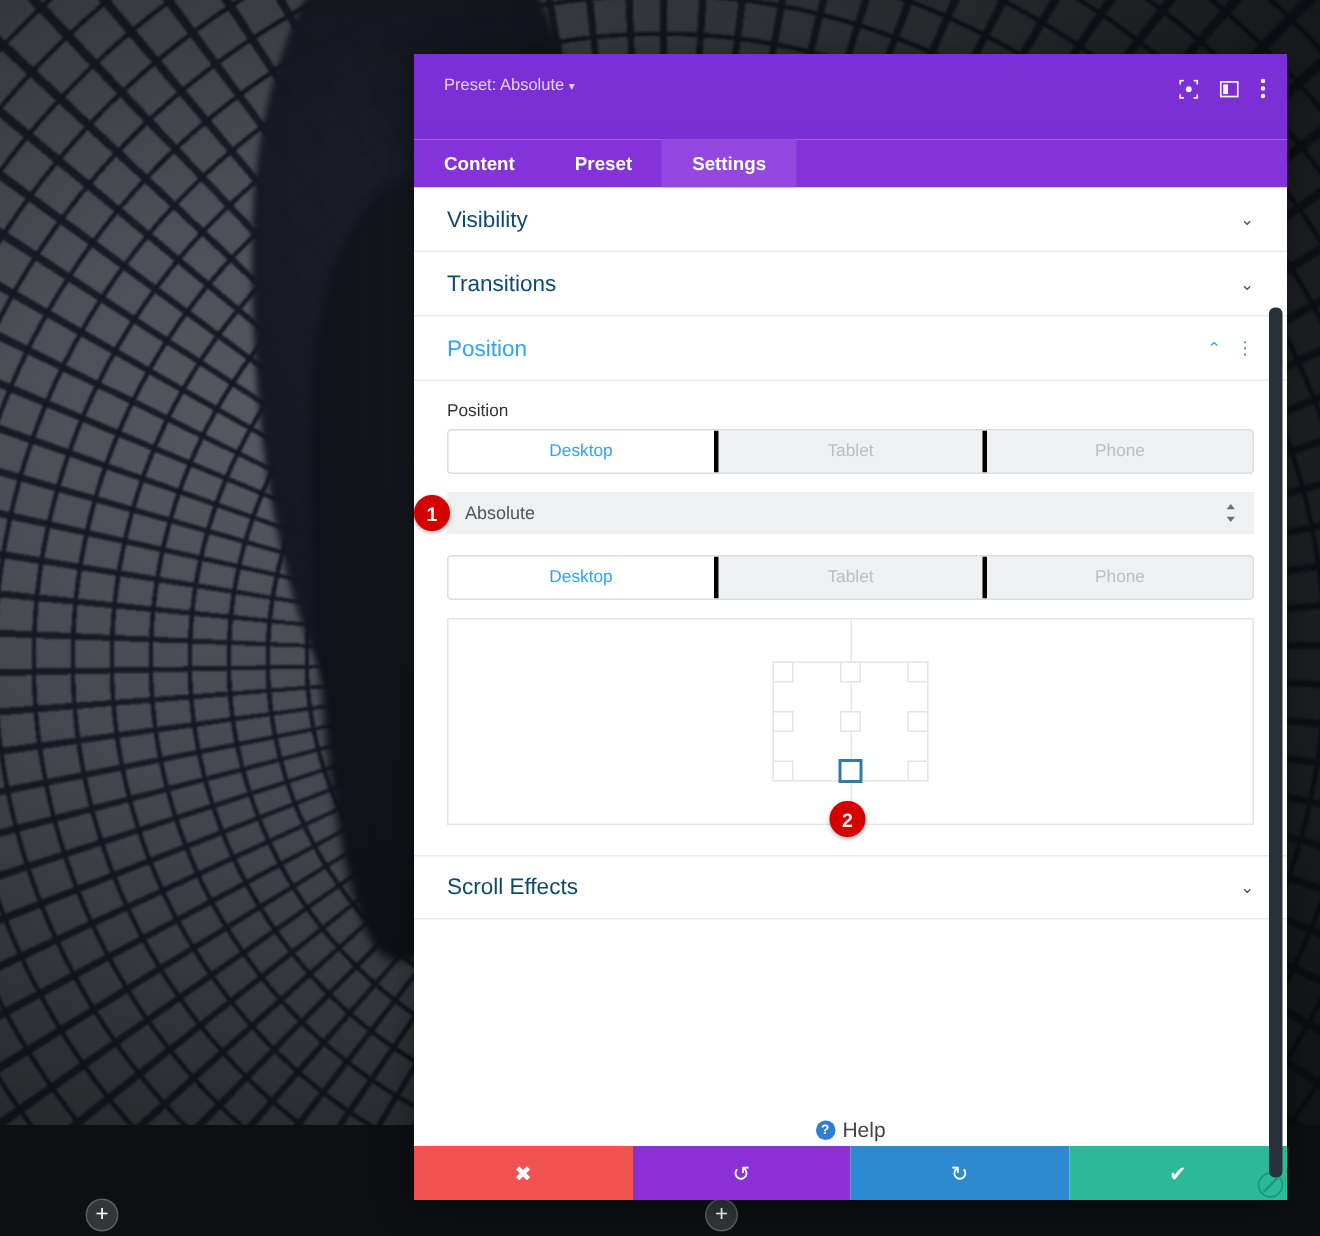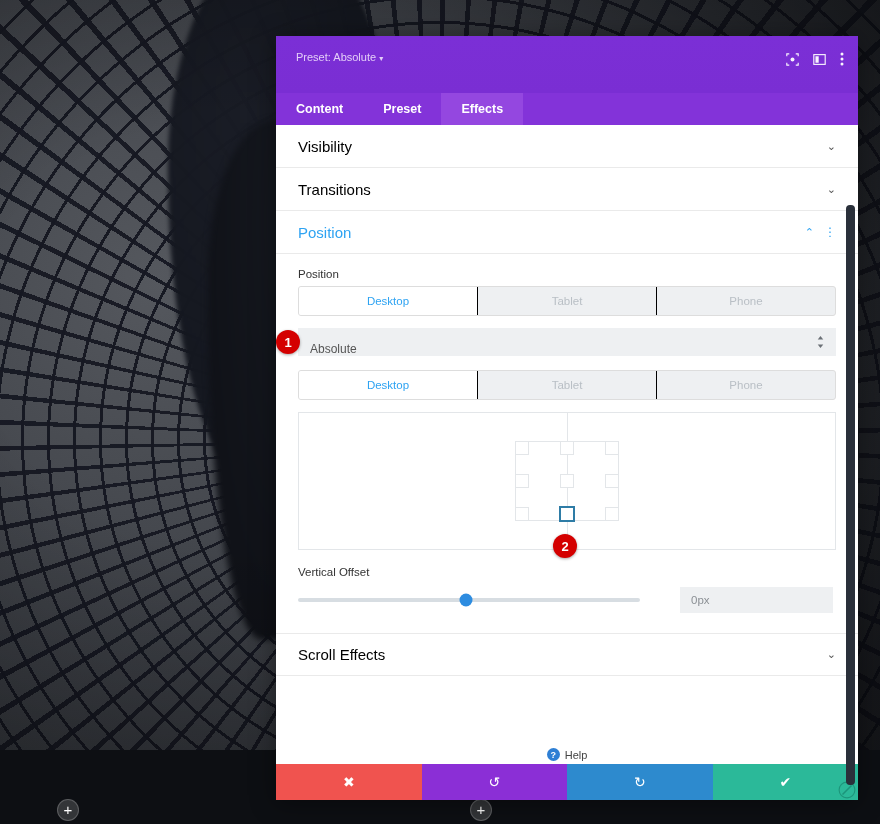--- a/index.html
+++ b/index.html
@@ -120,47 +120,47 @@
     overflow: hidden;
     position: relative;
   }
   .toggle-row {
     height: 43px;
     display: flex; align-items: center; justify-content: space-between;
     padding: 0 22px;
     border-bottom: 1px solid #eaeaea;
     cursor: pointer;
   }
-  .toggle-row .t-label { color: #000000; font-size: 15px; }
+  .toggle-row .t-label { color: #0c4a6e; font-size: 15px; }
   .toggle-row.open .t-label { color: #2ea3f2; }
   .toggle-row .t-right { display: flex; align-items: center; gap: 10px; }
   .chev { color:#555; font-size: 11px; }
   .chev.up { color:#2ea3f2; }
   .dots3 { color:#2ea3f2; font-size: 12px; letter-spacing: 0; }
 
   .section-pad { padding: 14px 22px 4px 22px; }
 
   .field-label {
     font-size: 11.5px; color: #333; margin-bottom: 6px; font-weight: normal;
   }
   .dev-tabs {
     display: flex; height: 30px; border: 1px solid #ddd; border-radius: 3px; overflow: hidden;
     background: #eef0f2;
   }
   .dev-tab {
     flex: 1; text-align: center; line-height: 28px; font-size: 11.5px;
-    color: #b9bfc5; cursor: pointer; border-right: 1px solid #000000;
+    color: #b9bfc5; cursor: pointer; border-right: 3px solid #000000;
   }
   .dev-tab:last-child { border-right: none; }
   .dev-tab.active { background: #fff; color: #2ea3f2; }
 
   .select-row {
     margin-top: 12px; position: relative;
     height: 28px; background: #eef0f2; border: none;
-    display: flex; align-items: flex-end;
+    display: flex; align-items: center;
     padding: 0 12px; cursor: pointer;
   }
   .select-row .sval { font-size: 12px; color: #555; }
   .select-spin {
     position: absolute; right: 12px; top: 50%; transform: translateY(-50%);
     display: flex; flex-direction: column; align-items: center; gap: 2px;
     color: #6b7076;
   }
 
   
@@ -219,21 +219,21 @@
   .help-row {
     position: absolute; left: 0; right: 0; bottom: 0;
     display: flex; align-items: center; justify-content: center;
     gap: 5px; padding-bottom: 3px;
   }
   .help-q {
     width: 13px; height: 13px; border-radius: 50%;
     background: #2e7fd4; color:#fff; font-size: 9px; font-weight: bold;
     display: flex; align-items: center; justify-content: center;
   }
-  .help-txt { font-size: 11px; color: #444; }
+  .help-txt { font-size: 14px; color: #444; }
 
   
   .m-actions {
     flex: 0 0 auto; height: 36px; display: flex; position: relative;
   }
   .m-act {
     flex: 1; display: flex; align-items: center; justify-content: center;
     color: #fff; font-size: 14px; cursor: pointer;
   }
   .act-cancel { background: #f0534f; }
@@ -296,21 +296,21 @@
           <circle cx="2" cy="7" r="1.5" fill="#fff"></circle>
           <circle cx="2" cy="12" r="1.5" fill="#fff"></circle>
         </svg>
       </span>
     </div>
   </div>
 
   <div class="m-tabs">
     <div class="m-tab">Content</div>
     <div class="m-tab">Preset</div>
-    <div class="m-tab active">Effects</div>
+    <div class="m-tab active">Settings</div>
   </div>
 
   <div class="m-body">
 
     <div class="toggle-row">
       <span class="t-label">Visibility</span>
       <span class="t-right">
         <span class="chev">⌄</span>
       </span>
     </div>
@@ -365,29 +365,20 @@
           <div class="loc-cell" style="right:-1px;top:-1px"></div>
           <div class="loc-cell" style="left:-1px;top:32px"></div>
           <div class="loc-cell" style="left:44px;top:32px"></div>
           <div class="loc-cell" style="right:-1px;top:32px"></div>
           <div class="loc-cell" style="left:-1px;bottom:-1px"></div>
           <div class="loc-cell sel" style="left:43px;bottom:-2px;width:16px;height:16px"></div>
           <div class="loc-cell" style="right:-1px;bottom:-1px"></div>
         </div>
       </div>
 
-      <div class="slider-block">
-        <div class="field-label">Vertical Offset</div>
-        <div class="slider-row">
-          <div class="slider-track">
-            <div class="slider-knob" id="knob0" style="left: 49%;"></div>
-          </div>
-          <div class="slider-input">0px</div>
-        </div>
-      </div>
 
 
       <div style="height:16px"></div>
     </div>
 
     <div class="toggle-row" style="border-top:1px solid #eaeaea">
       <span class="t-label">Scroll Effects</span>
       <span class="t-right">
         <span class="chev">⌄</span>
       </span>

